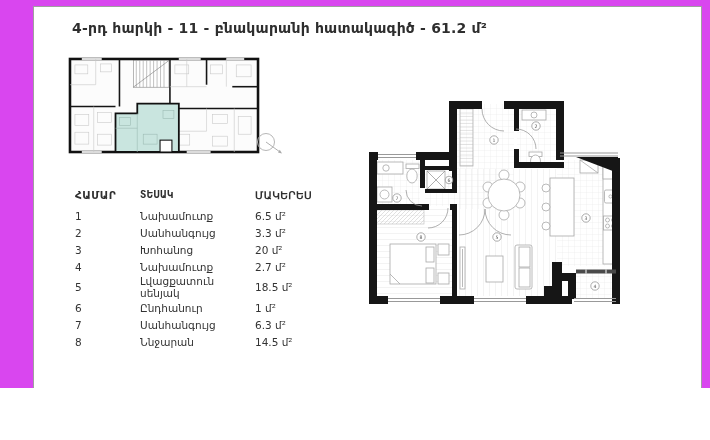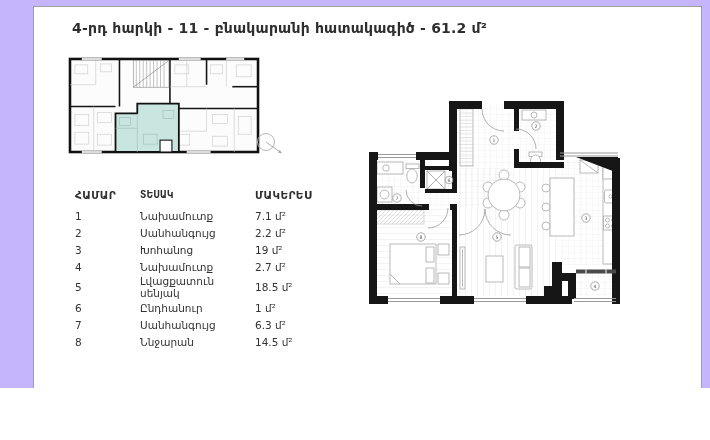--- a/index.html
+++ b/index.html
@@ -1,30 +1,30 @@
 <!DOCTYPE html>
 <html><head>
 <meta charset="utf-8">
 <style>
   html,body{margin:0;padding:0;background:#fff;}
-  .page{position:relative;width:710px;height:388px;background:#c4b5fd;
+  .page{position:relative;width:710px;height:388px;background:#d946ef;
         font-family:"DejaVu Sans",sans-serif;overflow:hidden;}
   .frame{position:absolute;left:33px;top:6px;width:669px;height:425px;
          border:1px solid #9f9f9f;background:#fff;box-sizing:border-box;}
   .title{position:absolute;left:72px;top:20px;font-size:14px;font-weight:700;
          color:#2e2e2e;letter-spacing:.2px;}
   .mini-plan{position:absolute;left:68px;top:57px;}
   .compass{position:absolute;left:253px;top:131px;}
   .legend{position:absolute;left:75px;top:188px;border-collapse:collapse;}
   .legend th{font-size:10.5px;font-weight:700;color:#2f2f2f;text-align:left;
              padding:0 0 6px 0;letter-spacing:.4px;}
   .legend td{font-size:10.5px;color:#333;padding:0;height:17px;vertical-align:middle;}
   .col-num{width:65px;}
   .col-type{width:115px;font-family:Liberation Mono, monospace;}
-  .col-area{width:95px;}
+  .col-area{width:95px;font-family:Liberation Serif, serif;}
   .main-plan{position:absolute;left:364px;top:96px;}
   svg text.roomnum{font-family:"DejaVu Sans",sans-serif;}
 </style>
 </head>
 <body>
 
 <div class="page">
   <div class="frame"></div>
 
   <div class="title">4-րդ հարկի - 11 - բնակարանի հատակագիծ - 61.2 մ²</div>
@@ -118,31 +118,31 @@
       <tr>
         <th class="col-num">ՀԱՄԱՐ</th>
         <th class="col-type">ՏԵՍԱԿ</th>
         <th class="col-area">ՄԱԿԵՐԵՍ</th>
       </tr>
     </thead>
     <tbody>
       <tr>
         <td>1</td>
         <td>Նախամուտք</td>
-        <td>7.1 մ²</td>
+        <td>6.5 մ²</td>
       </tr>
       <tr>
         <td>2</td>
         <td>Սանհանգույց</td>
-        <td>2.2 մ²</td>
+        <td>3.3 մ²</td>
       </tr>
       <tr>
         <td>3</td>
         <td>Խոհանոց</td>
-        <td>19 մ²</td>
+        <td>20 մ²</td>
       </tr>
       <tr>
         <td>4</td>
         <td>Նախամուտք</td>
         <td>2.7 մ²</td>
       </tr>
       <tr>
         <td>5</td>
         <td>Լվացքատուն սենյակ</td>
         <td>18.5 մ²</td>

